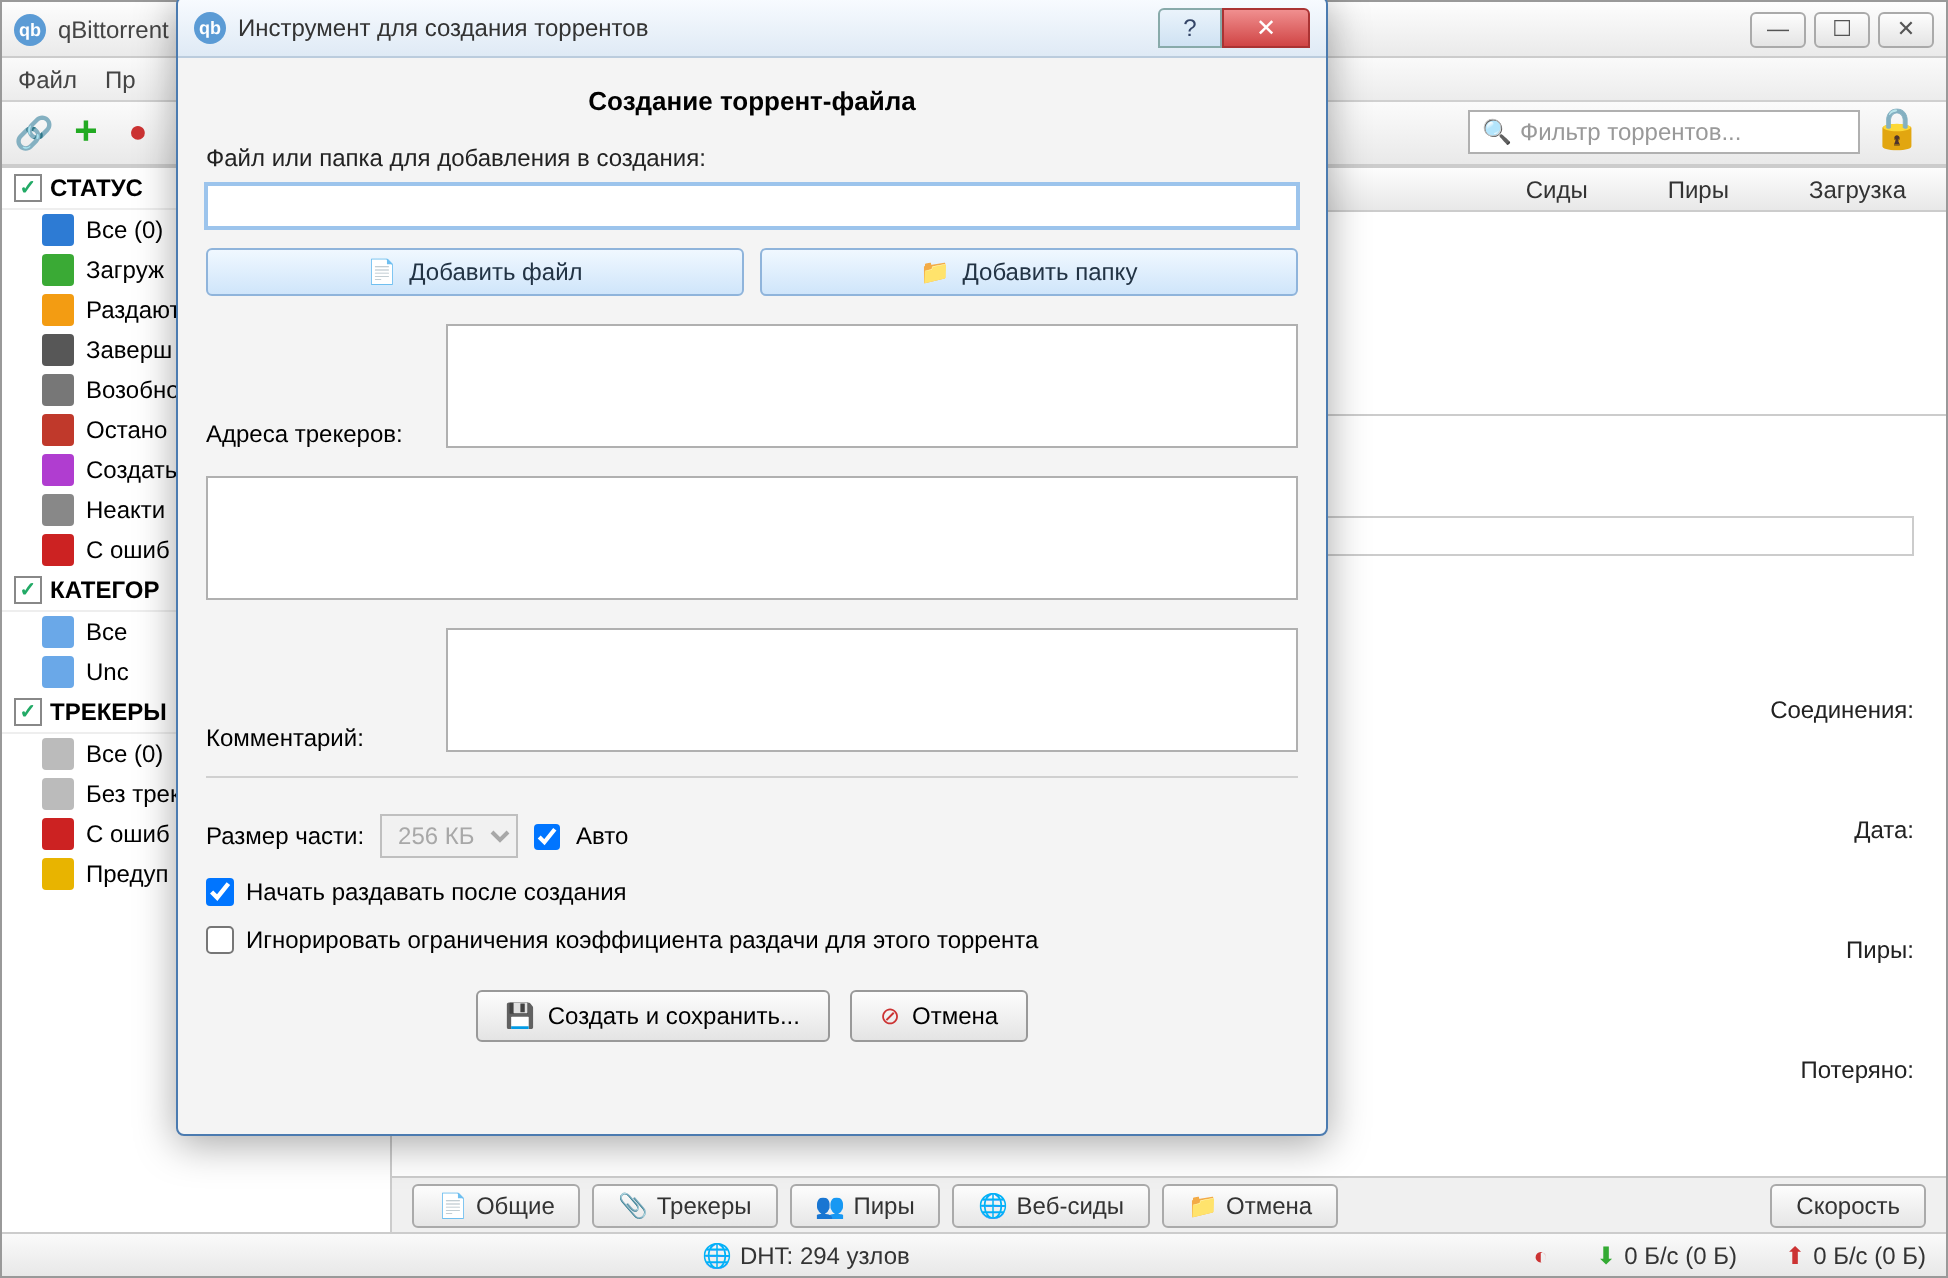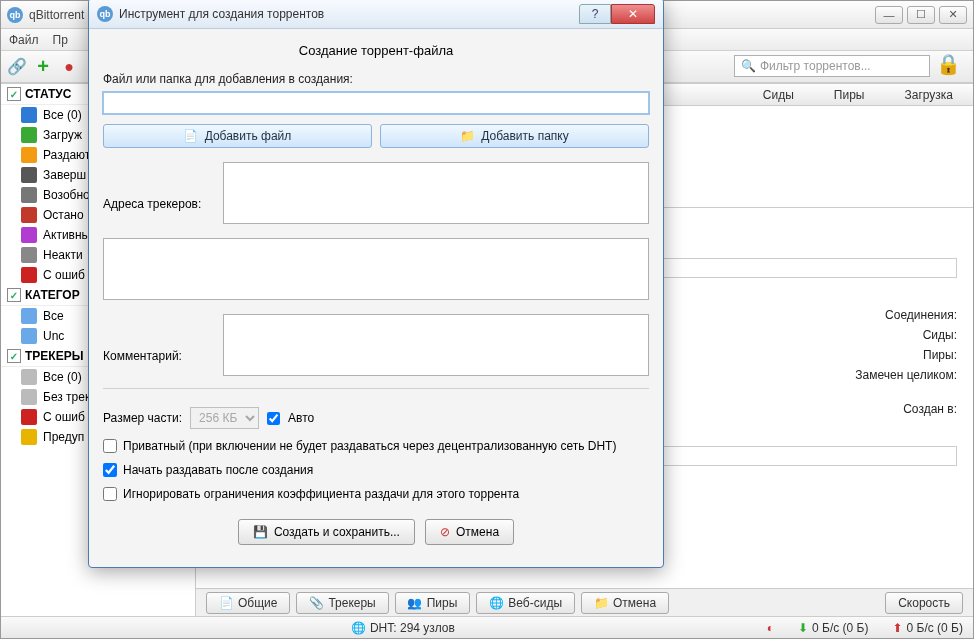--- a/index.html
+++ b/index.html
@@ -19,42 +19,42 @@
 .sidebar{width:195px;border-right:1px solid #ccc;background:#fff;overflow:auto;}
 .cat-header{display:flex;align-items:center;gap:4px;padding:3px 6px;font-weight:bold;border-bottom:1px solid #eee;}
 .cat-item{display:flex;align-items:center;gap:6px;padding:2px 6px 2px 20px;}
 .cat-item .bicon{width:16px;height:16px;border-radius:2px;display:flex;align-items:center;justify-content:center;color:#fff;font-size:10px;font-weight:bold;}
 .main-area{flex:1;display:flex;flex-direction:column;}
 .list-header{height:22px;background:linear-gradient(#fdfdfd,#e8e8e8);border-bottom:1px solid #ccc;display:flex;justify-content:flex-end;gap:40px;padding-right:20px;align-items:center;color:#333;}
 .list-body{flex:1;background:#fff;border-bottom:1px solid #ccc;}
 .bottom-pane{height:380px;padding:10px 16px 0 16px;overflow:hidden;}
 .info-group{display:flex;flex-direction:column;gap:6px;}
 .info-line{display:flex;justify-content:flex-end;gap:6px;color:#222;}
-.info-label{text-align:center;}
+.info-label{text-align:center;margin-top:40px;}
 .long-field{display:flex;align-items:center;gap:8px;margin-top:18px;}
 .long-field .fbox{flex:1;height:20px;border:1px solid #ccc;background:#fff;}
 .tabbar{height:28px;display:flex;align-items:center;gap:6px;padding:4px 10px;border-top:1px solid #ccc;background:#f0f0f0;}
 .tabbtn{height:22px;padding:0 12px;border:1px solid #aaa;border-radius:3px;background:linear-gradient(#fdfdfd,#e6e6e6);display:flex;align-items:center;gap:4px;color:#333;}
 .statusbar{height:22px;border-top:1px solid #ccc;background:linear-gradient(#fafafa,#e8e8e8);display:flex;align-items:center;padding:0 10px;gap:24px;color:#333;justify-content:flex-end;}
 .statusbar .sitem{display:flex;align-items:center;gap:4px;}
 .dlg-overlay{position:absolute;left:88px;top:-2px;width:576px;height:570px;border:1px solid #4b7bb0;border-radius:4px;background:#f4f4f4;box-shadow:0 4px 20px rgba(0,0,0,0.35);display:flex;flex-direction:column;}
 .dlg-title{height:30px;background:linear-gradient(#f8fbff,#dfeaf5);border-bottom:1px solid #bcd;display:flex;align-items:center;padding:0 8px;border-radius:4px 4px 0 0;}
 .dlg-title .app-icon{width:16px;height:16px;background:#5b9bd5;border-radius:50%;margin-right:6px;color:#fff;font-size:9px;display:flex;align-items:center;justify-content:center;font-weight:bold;}
 .dlg-title .t{flex:1;color:#333;}
 .dlg-winbtns{display:flex;gap:0;}
 .dlg-winbtn{width:32px;height:20px;border:1px solid #8aa;background:linear-gradient(#eaf3fb,#cfe2f3);display:flex;align-items:center;justify-content:center;font-size:12px;color:#346;border-radius:0;}
 .dlg-winbtn.close{background:linear-gradient(#f08f8f,#d04545);color:#fff;border-color:#a33;border-radius:0 3px 0 0;width:44px;}
 .dlg-winbtn.help{border-radius:3px 0 0 0;}
 .dlg-body{flex:1;padding:10px 14px;display:flex;flex-direction:column;gap:6px;}
-.dlg-h{text-align:center;font-weight:normal;font-size:13px;margin:4px 0 8px;}
+.dlg-h{text-align:center;font-weight:bold;font-size:13px;margin:4px 0 8px;}
 .dlg-label{color:#222;}
 .dlg-input{width:100%;height:22px;border:1px solid #7aa7d8;background:#fff;outline:2px solid #9cc4ec;outline-offset:-1px;}
 .btn-row{display:flex;gap:8px;margin-top:4px;}
 .bigbtn{flex:1;height:24px;border:1px solid #8fb4db;border-radius:3px;background:linear-gradient(#f0f8ff,#cfe5fa);display:flex;align-items:center;justify-content:center;gap:6px;color:#234;}
-.field-row{display:flex;align-items:center;gap:8px;margin-top:8px;}
+.field-row{display:flex;align-items:flex-end;gap:8px;margin-top:8px;}
 .field-row .lbl{width:112px;text-align:left;padding-top:22px;}
 .field-row textarea{flex:1;height:62px;border:1px solid #b0b0b0;background:#fff;resize:none;}
 .hr{height:1px;background:#d0d0d0;margin:6px 0;}
 .piece-row{display:flex;align-items:center;gap:8px;margin-top:6px;}
 select.piece{height:22px;border:1px solid #aaa;background:#f0f0f0;color:#888;padding:0 4px;}
 .cb-row{display:flex;align-items:center;gap:6px;margin-top:4px;}
 .cb-row input{width:14px;height:14px;}
 .dlg-footer{display:flex;justify-content:center;gap:10px;margin-top:12px;}
 .dbtn{height:26px;padding:0 14px;border:1px solid #999;border-radius:3px;background:linear-gradient(#fdfdfd,#e4e4e4);display:flex;align-items:center;gap:6px;}
 .chk{width:14px;height:14px;border:1px solid #888;background:#fff;display:inline-flex;align-items:center;justify-content:center;font-size:10px;color:#2a6;}
@@ -113,21 +113,21 @@
           <div class="cat-item">
             <div class="bicon" style="background: rgb(119, 119, 119);"></div>
             <span>Возобно</span>
           </div>
           <div class="cat-item">
             <div class="bicon" style="background: rgb(192, 57, 43);"></div>
             <span>Остано</span>
           </div>
           <div class="cat-item">
             <div class="bicon" style="background: rgb(176, 61, 208);"></div>
-            <span>Активнь</span>
+            <span>Создать</span>
           </div>
           <div class="cat-item">
             <div class="bicon" style="background: rgb(136, 136, 136);"></div>
             <span>Неакти</span>
           </div>
           <div class="cat-item">
             <div class="bicon" style="background: rgb(204, 34, 34);"></div>
             <span>С ошиб</span>
           </div>
         </div>
@@ -178,24 +178,27 @@
       <div class="bottom-pane">
         <div class="long-field" style="margin-top:40px">
           <div class="fbox"></div>
         </div>
         <div style="display:flex;justify-content:flex-end;margin-top:30px">
           <div class="info-group" id="info1" style="width:200px">
               <div class="info-line">
                 <span class="info-label">Соединения:</span>
               </div>
               <div class="info-line">
-                <span class="info-label">Сиды:</span>
+                <span class="info-label">Дата:</span>
               </div>
               <div class="info-line">
                 <span class="info-label">Пиры:</span>
+              </div>
+              <div class="info-line">
+                <span class="info-label">Потеряно:</span>
               </div>
               <div class="info-line">
                 <span class="info-label">Замечен целиком:</span>
               </div>
             </div>
         </div>
         <div style="display:flex;justify-content:flex-end;margin-top:20px">
           <div class="info-group" id="info2" style="width:200px">
               <div class="info-line">
                 <span class="info-label">Создан в:</span>
@@ -291,24 +294,20 @@
       <textarea style=""></textarea>
     </div>
     <div class="hr"></div>
     <div class="piece-row">
       <span>Размер части:</span>
       <select class="piece" disabled=""><option>256 КБ</option></select>
       <input type="checkbox" checked="" style="">
       <span>Авто</span>
     </div>
     <div class="cb-row">
-        <input type="checkbox" style="">
-        <span>Приватный (при включении не будет раздаваться через децентрализованную сеть DHT)</span>
-      </div>
-    <div class="cb-row">
         <input type="checkbox" checked="" style="">
         <span>Начать раздавать после создания</span>
       </div>
     <div class="cb-row">
         <input type="checkbox" style="">
         <span>Игнорировать ограничения коэффициента раздачи для этого торрента</span>
       </div>
     <div class="dlg-footer">
       <div class="dbtn">
           <span>💾</span>

